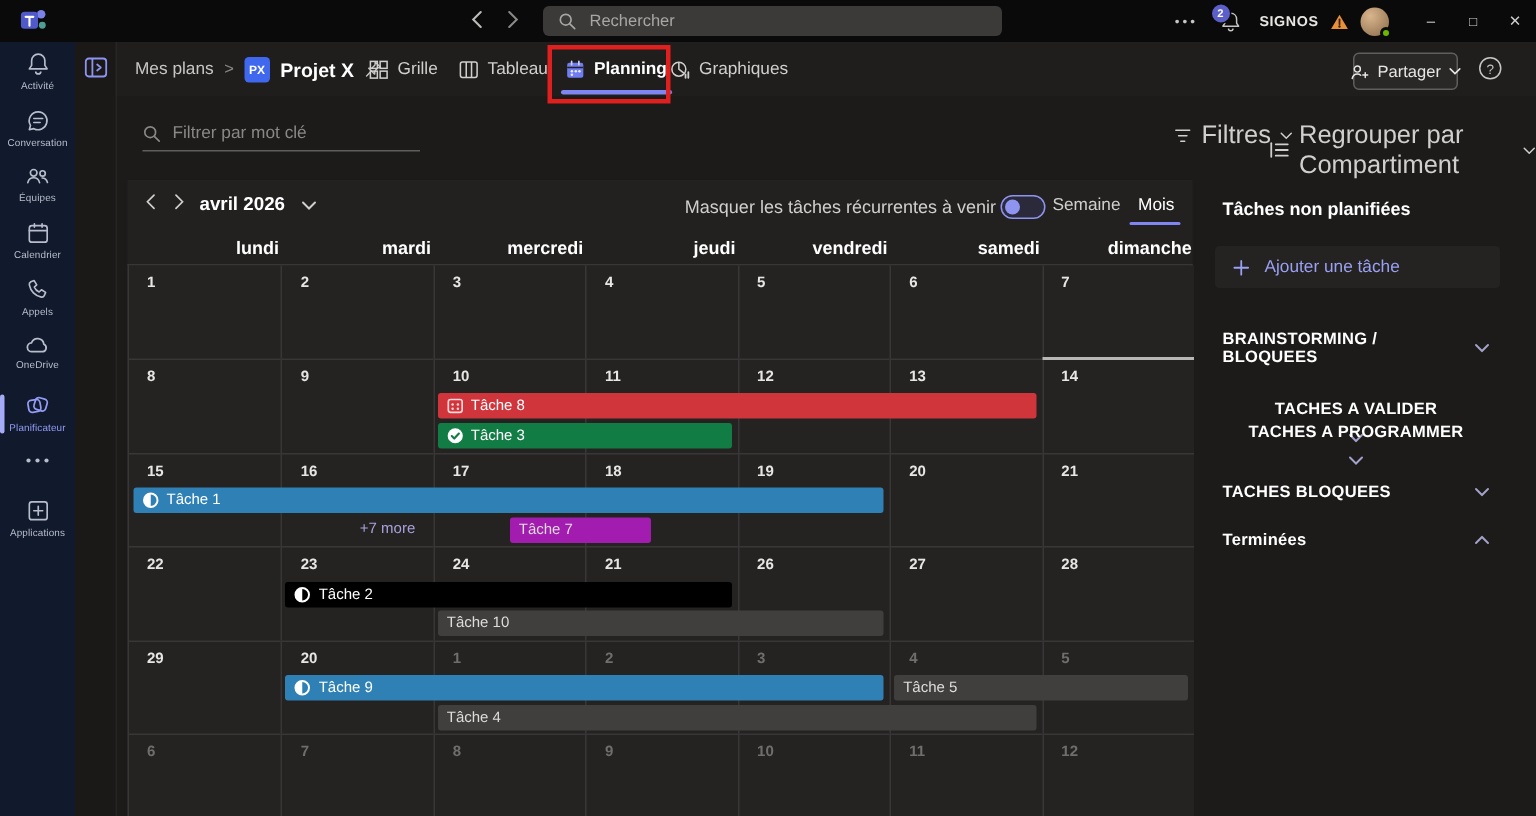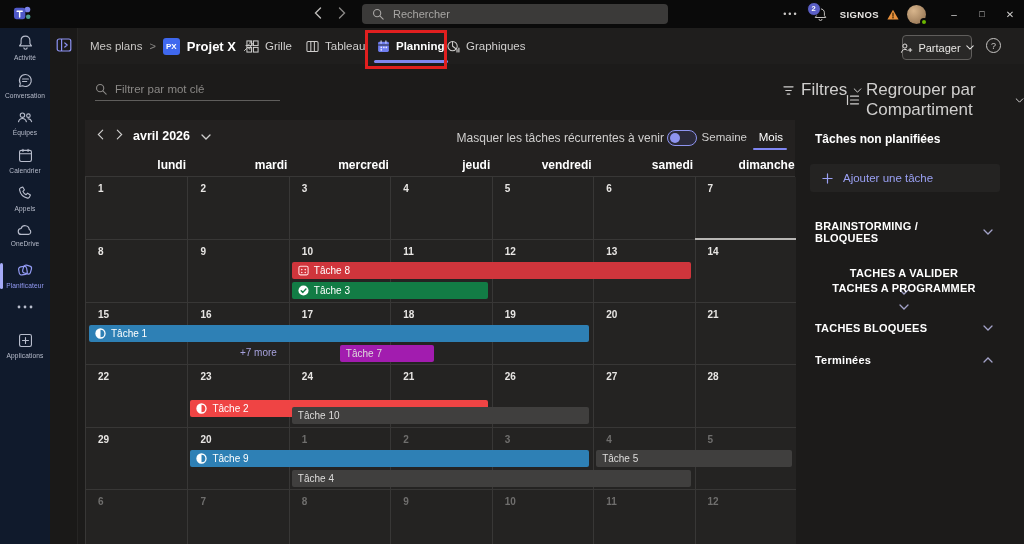--- a/index.html
+++ b/index.html
@@ -547,21 +547,21 @@
               <circle cx="5" cy="5" r="4.1" fill="none" stroke="#fff" stroke-width="1.2"></circle>
               <path d="M5 .9a4.1 4.1 0 0 0 0 8.2z" fill="#fff"></path>
             </svg>
           </span>
           <span>Tâche 1</span>
         </div>
         <div class="bar gray" style="left: 205.857px; width: 94.4286px; top: 167.8px; background: #a21caf; margin-left: 48px;">
           <span>Tâche 7</span>
         </div>
         <div id="more-link" style="left: 101.429px; width: 89.4286px; top: 169.8px;">+7 more</div>
-        <div class="bar blue" style="left: 104.429px; width: 297.286px; top: 223px; background: #ef4444;">
+        <div class="bar blue" style="left: 104.429px; width: 297.286px; top: 211px; background: #000000;">
           <span>
             <svg width="11" height="11" viewBox="0 0 10 10">
               <circle cx="5" cy="5" r="4.1" fill="none" stroke="#fff" stroke-width="1.2"></circle>
               <path d="M5 .9a4.1 4.1 0 0 0 0 8.2z" fill="#fff"></path>
             </svg>
           </span>
           <span>Tâche 2</span>
         </div>
         <div class="bar gray" style="left: 205.857px; width: 297.286px; top: 230.2px; background: rgb(64, 63, 62);">
           <span>Tâche 10</span>

